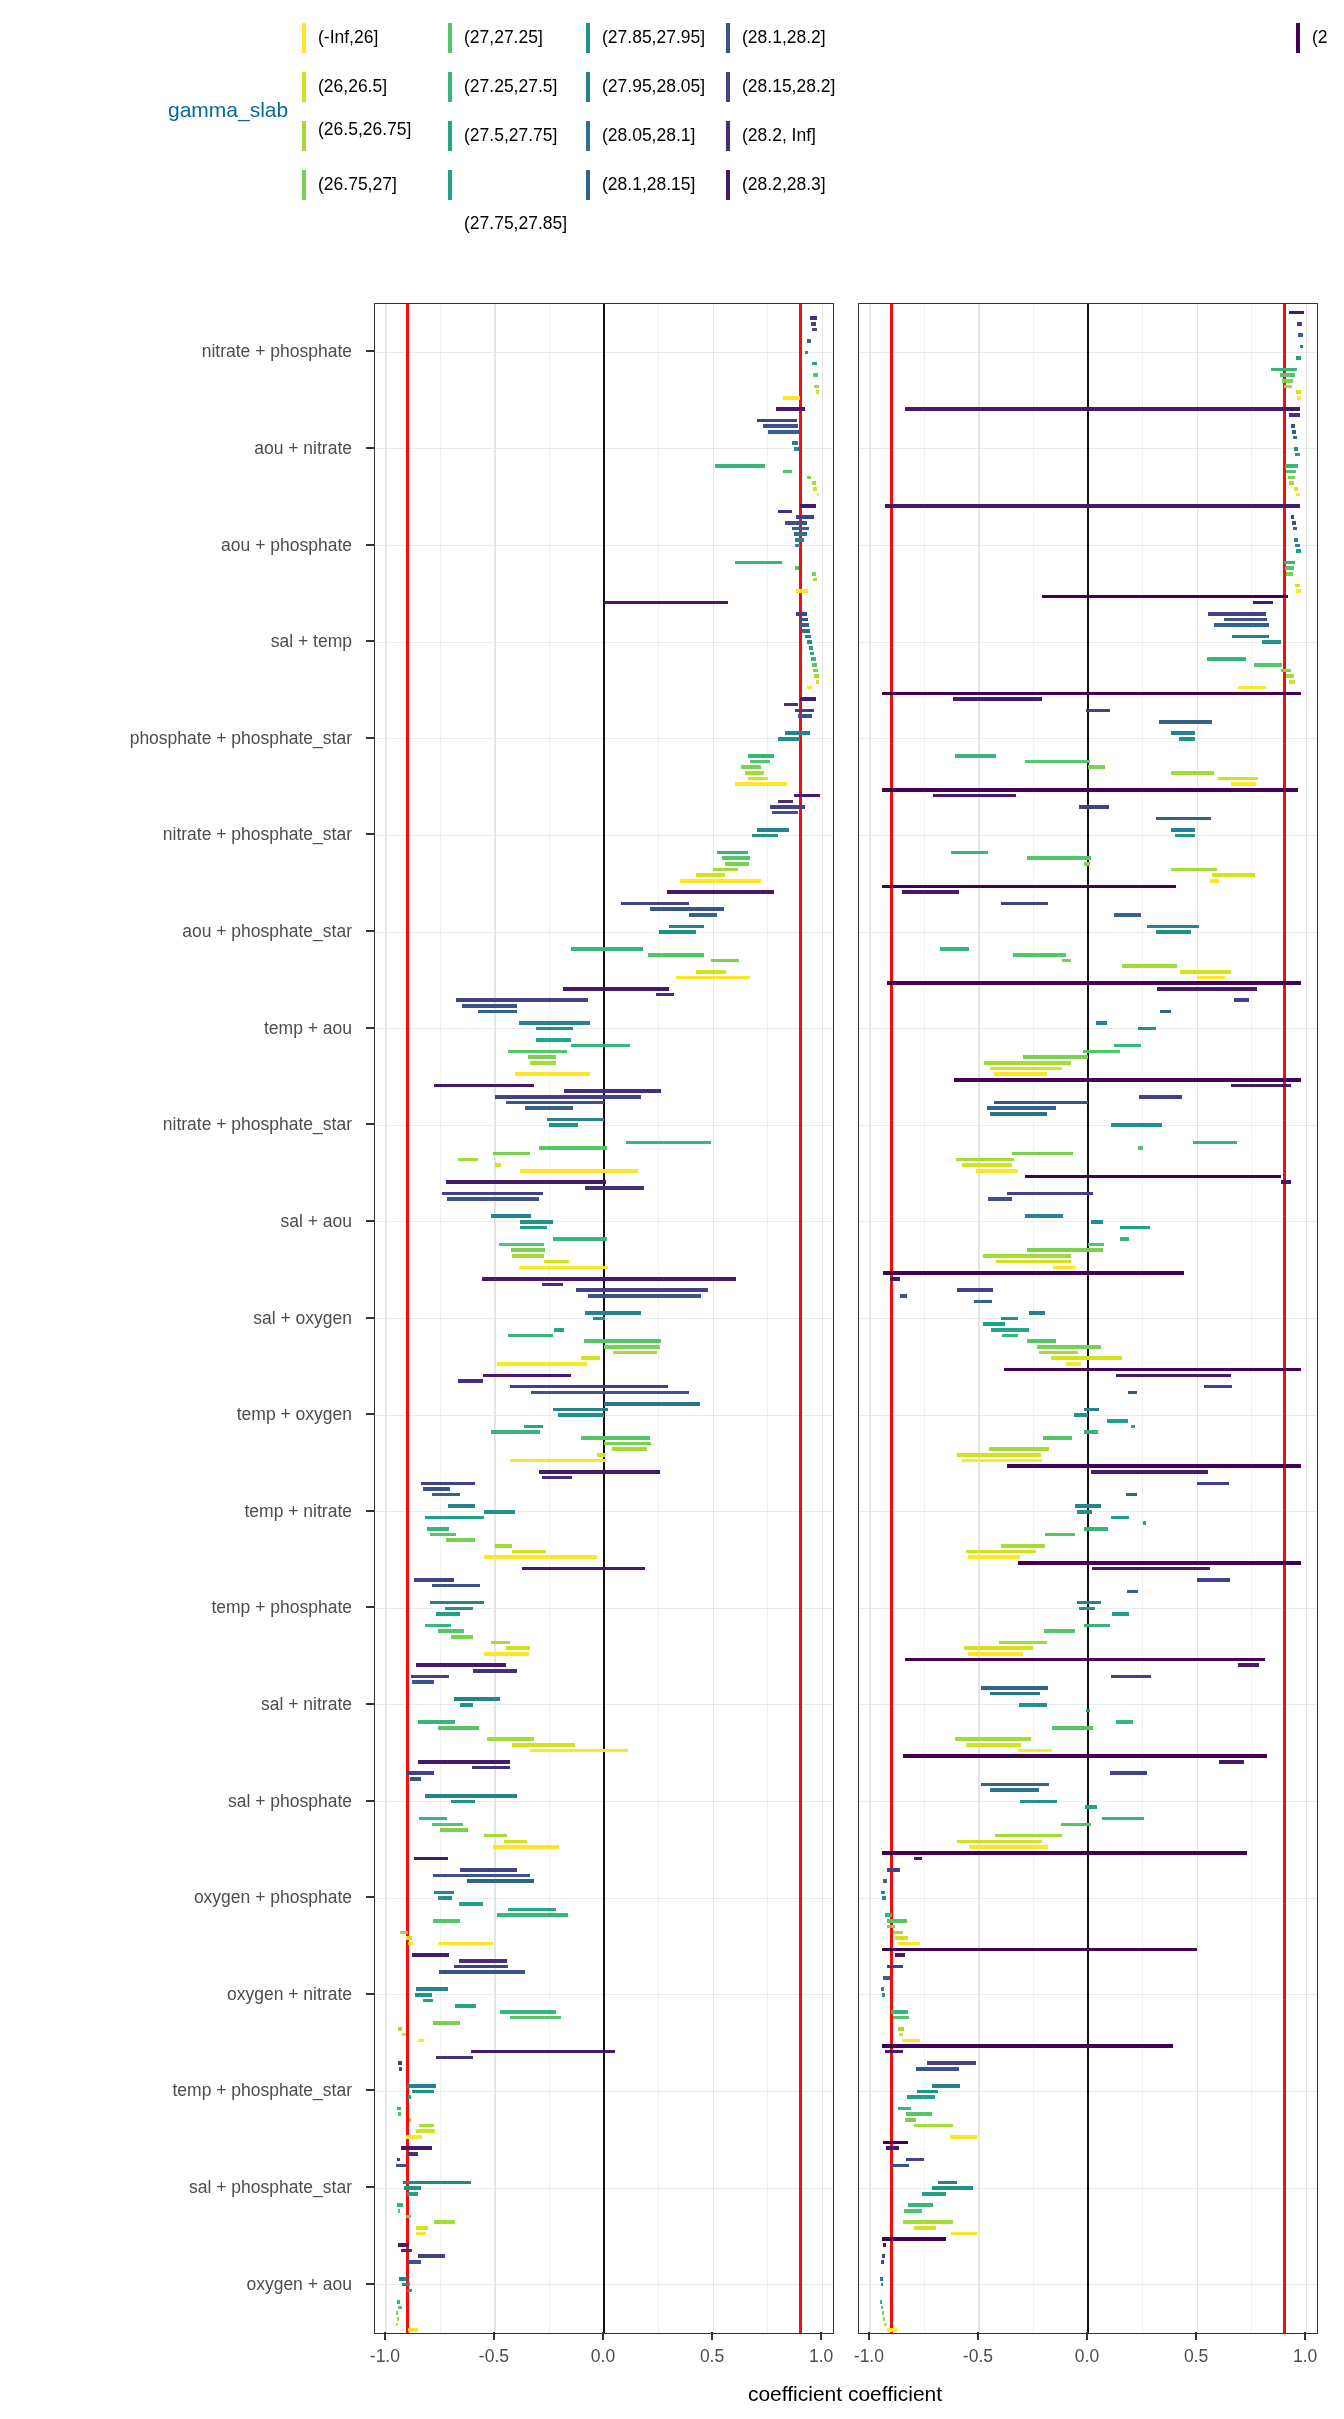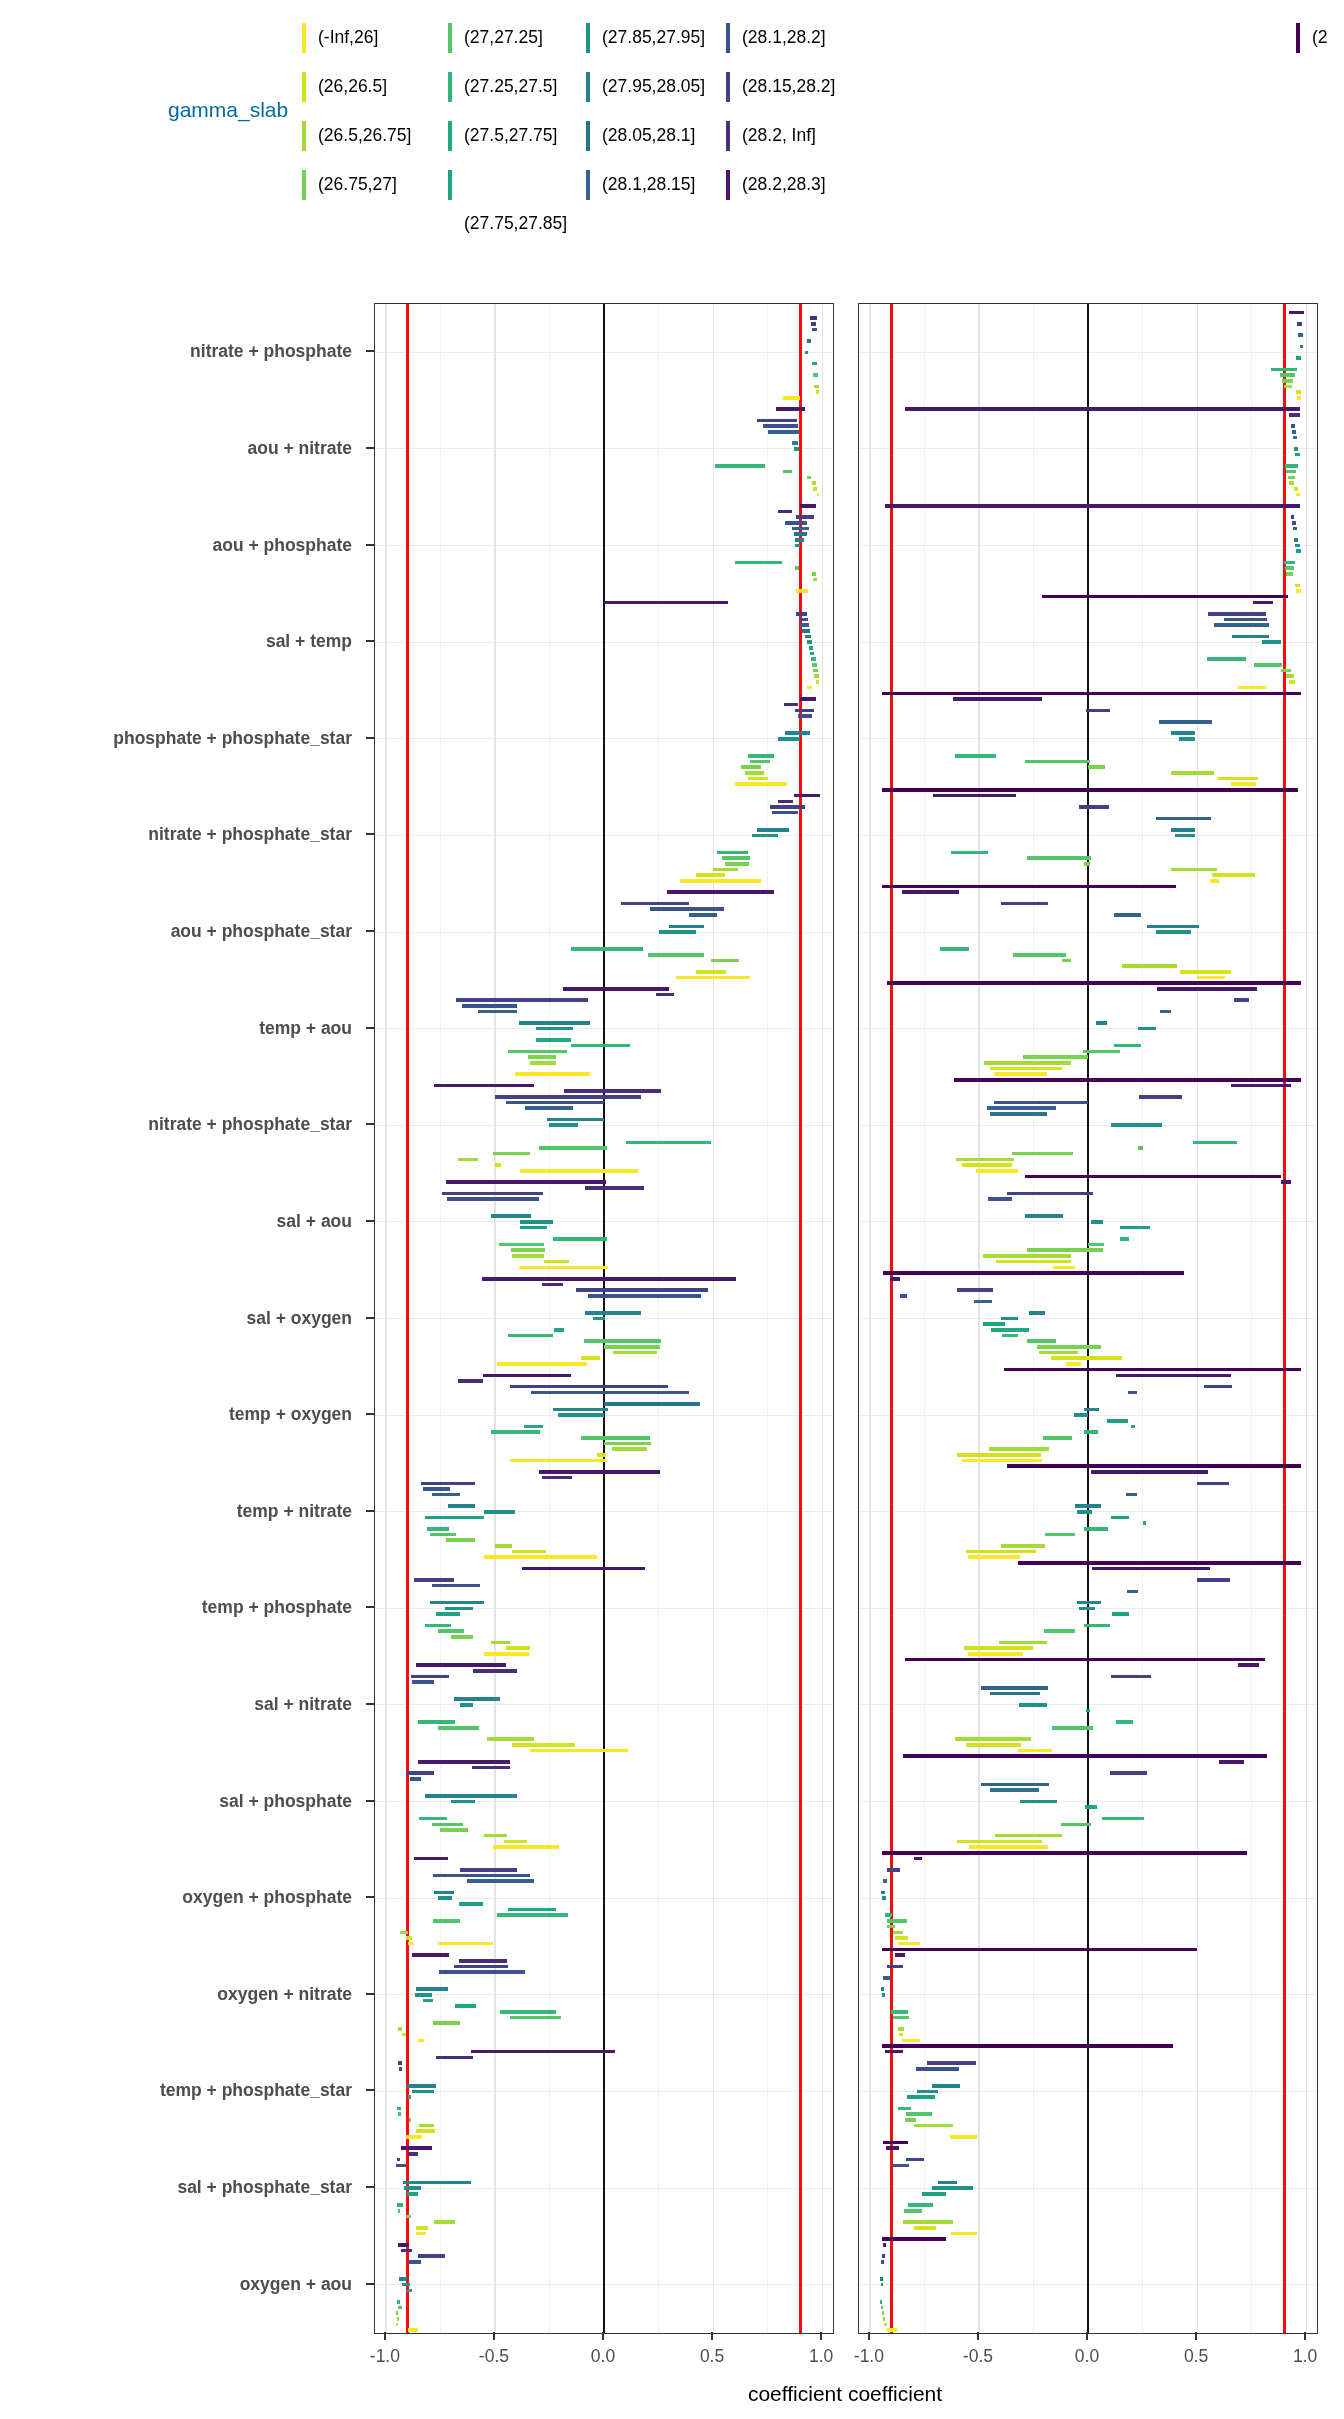--- a/index.html
+++ b/index.html
@@ -12,38 +12,38 @@
   .legend-key{width:3.5px;}
   .strip{background:#D6D6D6;border:1.6px solid #333;display:flex;
          align-items:center;justify-content:center;font-size:18px;color:#1a1a1a;}
   .panel{background:#fff;border:1.6px solid #333;overflow:hidden;}
   .gl-v{position:absolute;top:0;bottom:0;}
   .gl-h{position:absolute;left:0;right:0;height:1px;background:#EBEBEB;}
   .zero-line{position:absolute;top:0;bottom:0;width:2px;background:#111;}
   .red-line{position:absolute;top:0;bottom:0;width:2.6px;background:#FA0A0A;}
   .seg{position:absolute;height:3.6px;}
   .ylab{position:absolute;font-size:17.5px;color:#4D4D4D;text-align:right;
-        width:340px;white-space:nowrap;font-weight:bold;}
+        width:340px;white-space:nowrap;}
   .ytick{position:absolute;width:8px;height:2px;background:#333;}
   .xtick{position:absolute;width:2px;height:8px;background:#333;}
   .xlab{position:absolute;font-size:17.5px;color:#4D4D4D;transform:translateX(-50%);}
   .x-title{position:absolute;font-size:21px;color:#000;transform:translateX(-50%);}
 </style>
 </head>
 <body>
 
 <div id="chart-root">
   <div class="abs legend-title" style="left:168px;top:98px;">gamma_slab</div>
   <div class="abs" id="legend" style="left:0;top:0;width:1344px;height:230px;">
       <div class="abs legend-key" style="left: 302px; top: 23px; height: 30px; background: rgb(253, 231, 37);"></div>
       <div class="abs legend-label" style="left: 318px; top: 27px;">(-Inf,26]</div>
       <div class="abs legend-key" style="left: 302px; top: 72px; height: 30px; background: rgb(210, 226, 27);"></div>
       <div class="abs legend-label" style="left: 318px; top: 76px;">(26,26.5]</div>
       <div class="abs legend-key" style="left: 302px; top: 121px; height: 30px; background: rgb(165, 219, 54);"></div>
-      <div class="abs legend-label" style="left: 318px; top: 125px;">(26.5,26.75]</div>
+      <div class="abs legend-label" style="left: 318px; top: 119px;">(26.5,26.75]</div>
       <div class="abs legend-key" style="left: 302px; top: 170px; height: 30px; background: rgb(122, 209, 81);"></div>
       <div class="abs legend-label" style="left: 318px; top: 174px;">(26.75,27]</div>
       <div class="abs legend-key" style="left: 448px; top: 23px; height: 30px; background: rgb(84, 197, 104);"></div>
       <div class="abs legend-label" style="left: 464px; top: 27px;">(27,27.25]</div>
       <div class="abs legend-key" style="left: 448px; top: 72px; height: 30px; background: rgb(53, 183, 121);"></div>
       <div class="abs legend-label" style="left: 464px; top: 76px;">(27.25,27.5]</div>
       <div class="abs legend-key" style="left: 448px; top: 121px; height: 30px; background: rgb(34, 168, 132);"></div>
       <div class="abs legend-label" style="left: 464px; top: 125px;">(27.5,27.75]</div>
       <div class="abs legend-key" style="left: 448px; top: 170px; height: 30px; background: rgb(31, 161, 135);"></div>
       <div class="abs legend-label" style="left: 464px; top: 174px; margin-top: 39px;">(27.75,27.85]</div>

